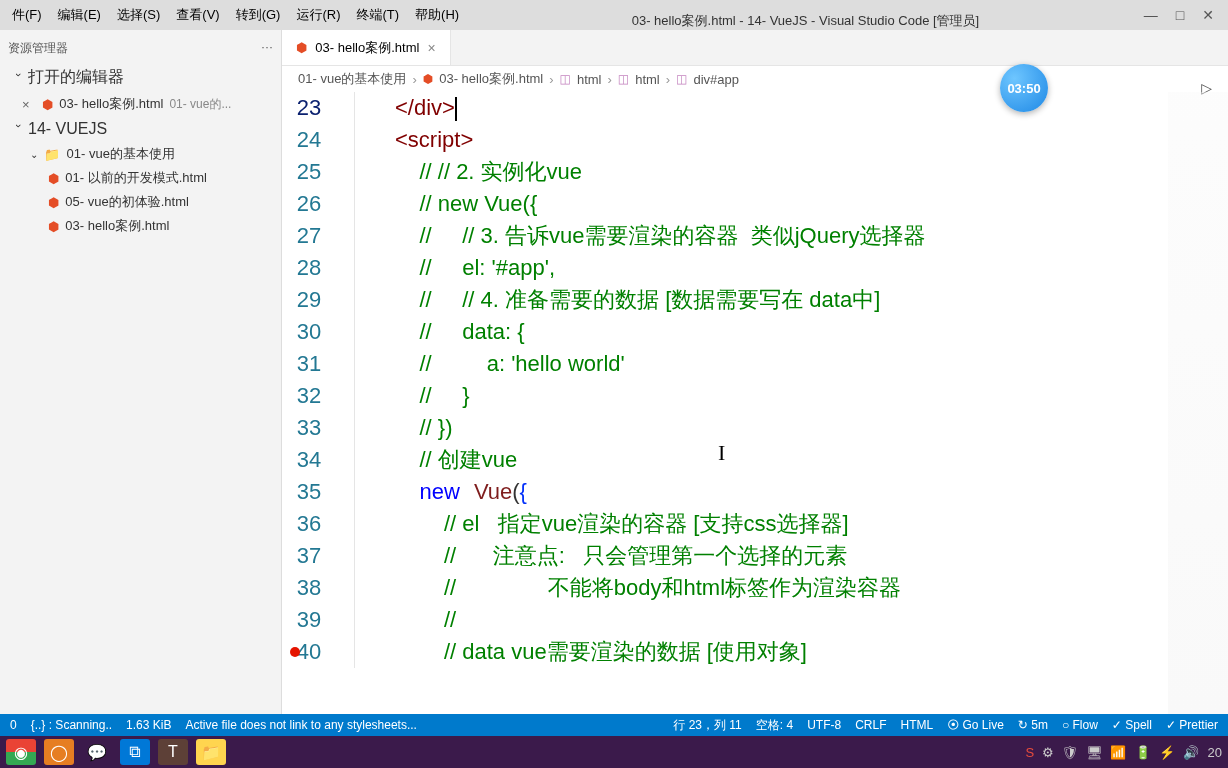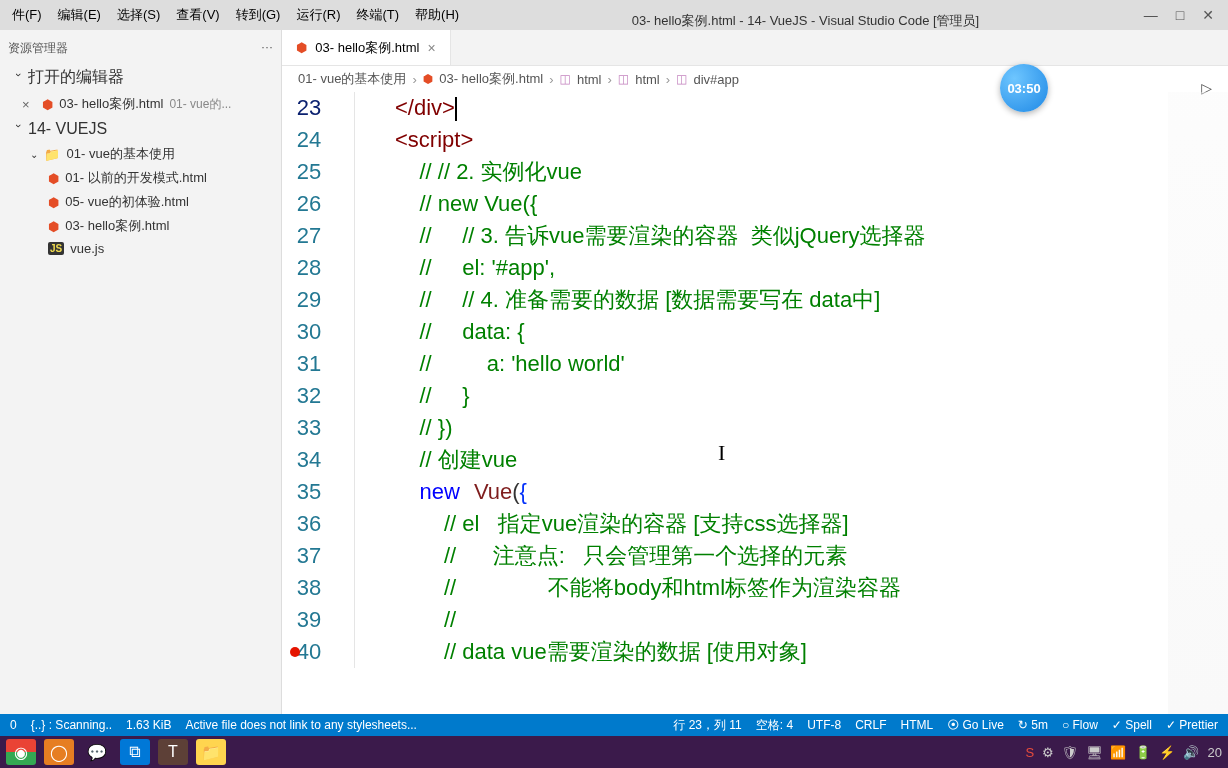--- a/index.html
+++ b/index.html
@@ -108,24 +108,20 @@
       <span>01- 以前的开发模式.html</span>
     </div>
     <div class="file-row indent2">
       <span class="icon-html">⬢</span>
       <span>05- vue的初体验.html</span>
     </div>
     <div class="file-row indent2">
       <span class="icon-html">⬢</span>
       <span>03- hello案例.html</span>
     </div>
-    <div class="file-row indent2">
-      <span class="icon-js">JS</span>
-      <span>vue.js</span>
-    </div>
   </div>
 
   <div class="editor-area">
     <div class="tabs">
       <div class="tab">
         <span class="icon-html">⬢</span>
         <span>03- hello案例.html</span>
         <span class="tab-close">×</span>
       </div>
     </div>

